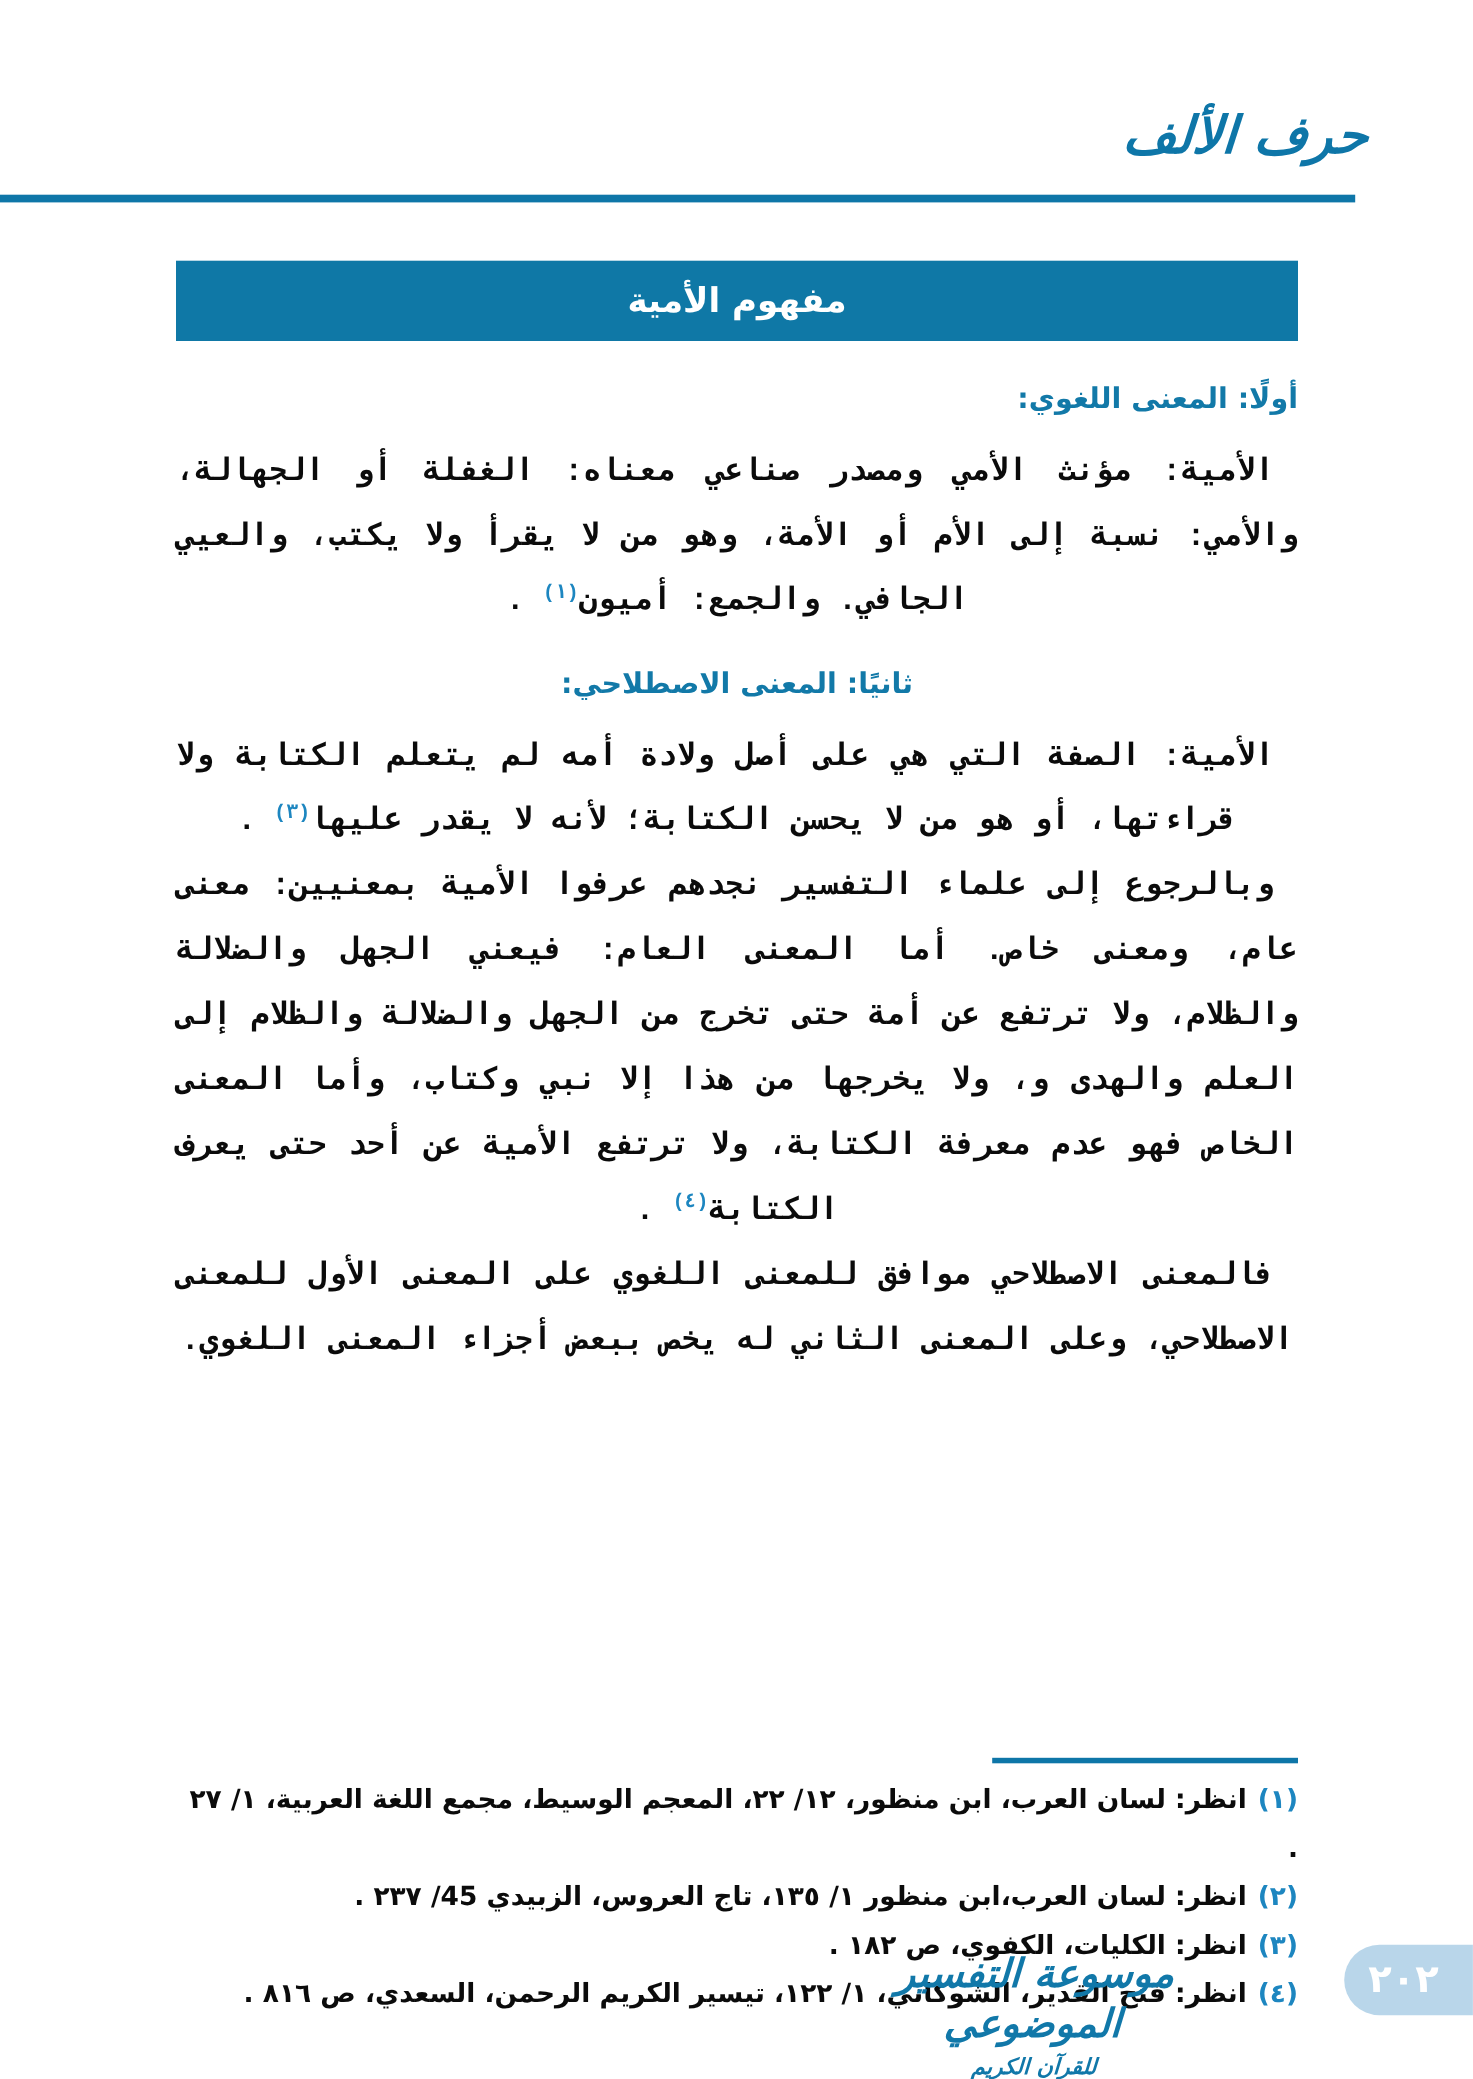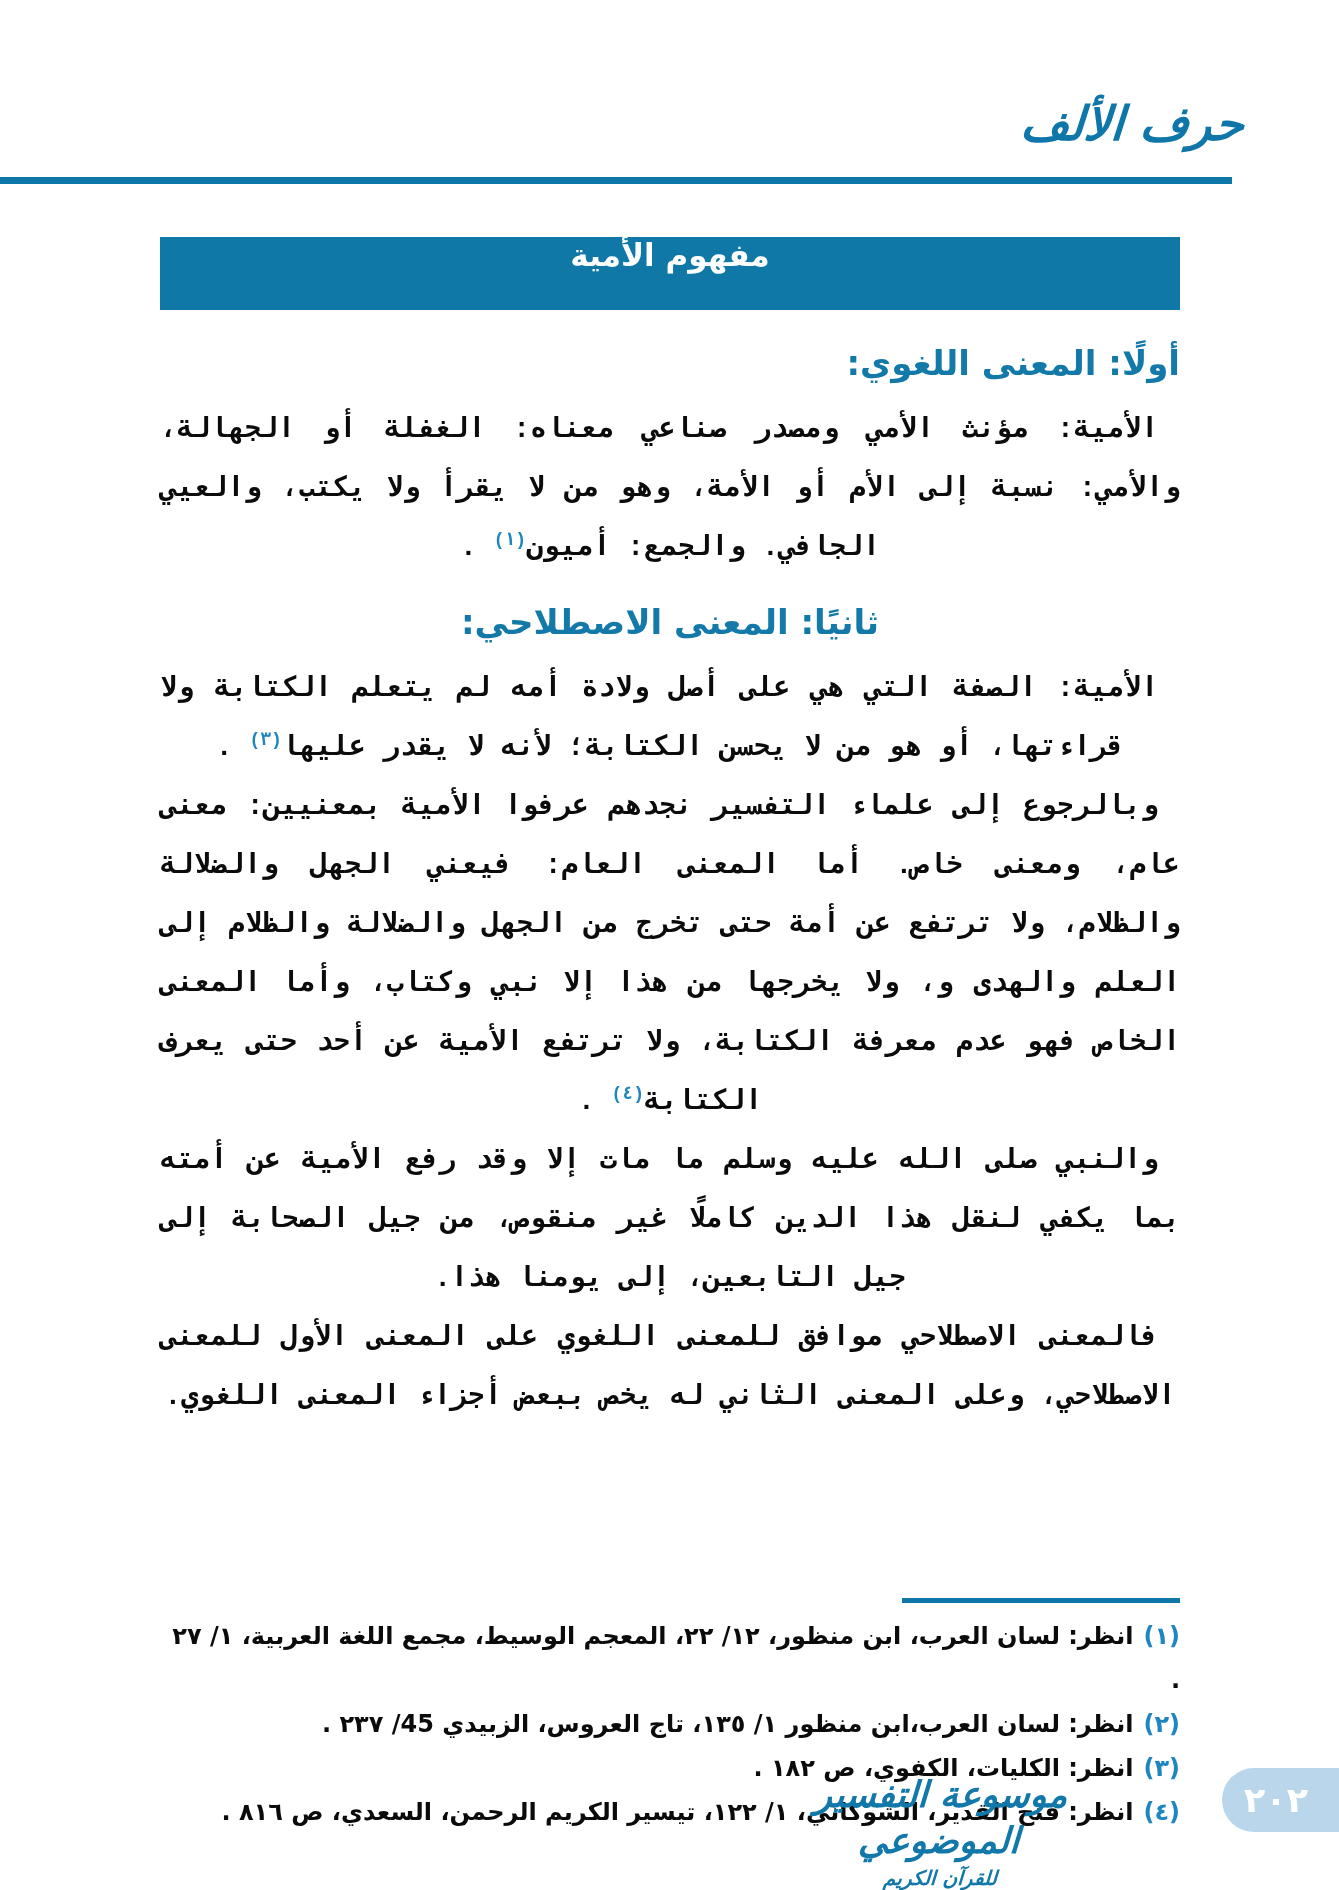--- a/index.html
+++ b/index.html
@@ -31,36 +31,36 @@
     width:1232px; height:7px;
     background:#0e76a8;
   }
 
   
   .banner {
     position:absolute;
     top:237px; right:159px; left:160px;
     height:73px;
     background:#0f78a6;
-    display:flex; justify-content:center;
+    display:flex; align-items:center; justify-content:center;
   }
   .banner-title {
     color:#ffffff;
     font-size:31px;
     font-weight:bold;
   }
 
   
   .content {
     position:absolute;
     top:332px; right:159px; left:160px;
   }
   .section-heading {
     color:#1279a8;
-    font-size:34px;
+    font-size:26px;
     font-weight:bold;
     line-height:62px;
     text-align:right;
     margin-bottom:6px;
   }
   .section-heading.second { margin-top:14px;text-align:center; }
   p.body-par {
     font-size:28px;
     font-weight:bold;
     line-height:59px;
@@ -156,21 +156,20 @@
 
     <p class="body-par"><span>الأمية: مؤنث الأمي ومصدر صناعي معناه: الغفلة أو الجهالة، والأمي: نسبة إلى الأم أو الأمة، وهو من لا يقرأ ولا يكتب، والعيي الجافي. والجمع: أميون</span><sup class="fn-marker">(١)</sup><span class="fn-suffix"> .</span></p>
 
 
     <div class="section-heading second">ثانيًا: المعنى الاصطلاحي:</div>
 
     <p class="body-par"><span>الأمية: الصفة التي هي على أصل ولادة أمه لم يتعلم الكتابة ولا قراءتها، أو هو من لا يحسن الكتابة؛ لأنه لا يقدر عليها</span><sup class="fn-marker">(٣)</sup><span class="fn-suffix"> .</span></p>
 
     <p class="body-par"><span>وبالرجوع إلى علماء التفسير نجدهم عرفوا الأمية بمعنيين: معنى عام، ومعنى خاص. أما المعنى العام: فيعني الجهل والضلالة والظلام، ولا ترتفع عن أمة حتى تخرج من الجهل والضلالة والظلام إلى العلم والهدى و، ولا يخرجها من هذا إلا نبي وكتاب، وأما المعنى الخاص فهو عدم معرفة الكتابة، ولا ترتفع الأمية عن أحد حتى يعرف الكتابة</span><sup class="fn-marker">(٤)</sup><span class="fn-suffix"> .</span></p>
 
-    <p class="body-par"><span>والنبي صلى الله عليه وسلم ما مات إلا وقد رفع الأمية عن أمته بما يكفي لنقل هذا الدين كاملًا غير منقوص، من جيل الصحابة إلى جيل التابعين، إلى يومنا هذا.</span></p>
 
     <p class="body-par"><span>فالمعنى الاصطلاحي موافق للمعنى اللغوي على المعنى الأول للمعنى الاصطلاحي، وعلى المعنى الثاني له يخص ببعض أجزاء المعنى اللغوي.</span></p>
 
   </div>
 
   <div class="fn-rule"></div>
   <div class="footnotes">
     <div class="footnote"><span class="fn-num">(١)</span><span>انظر: لسان العرب، ابن منظور، ١٢/ ٢٢، المعجم الوسيط، مجمع اللغة العربية، ١/ ٢٧ .</span></div>
     <div class="footnote"><span class="fn-num">(٢)</span><span>انظر: لسان العرب،ابن منظور ١/ ١٣٥، تاج العروس، الزبيدي 45/ ٢٣٧ .</span></div>
     <div class="footnote"><span class="fn-num">(٣)</span><span>انظر: الكليات، الكفوي، ص ١٨٢ .</span></div>

